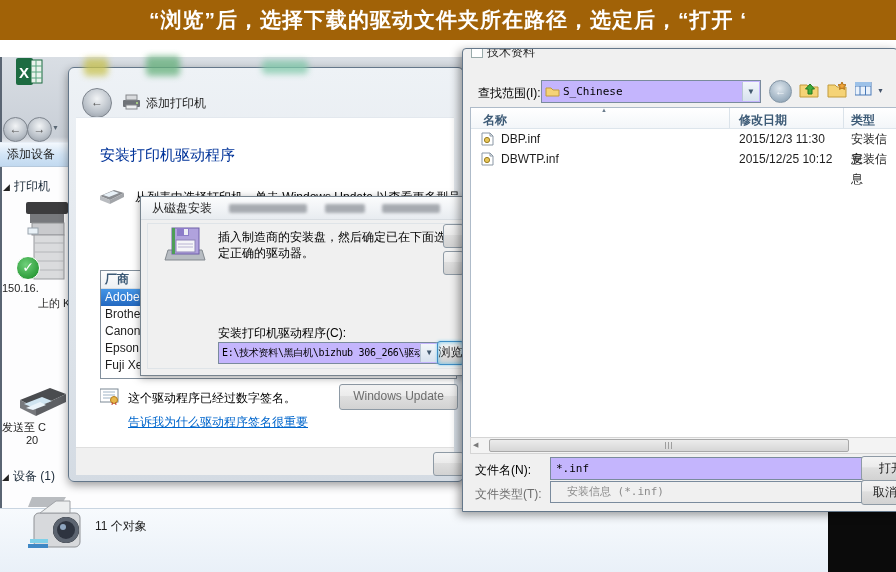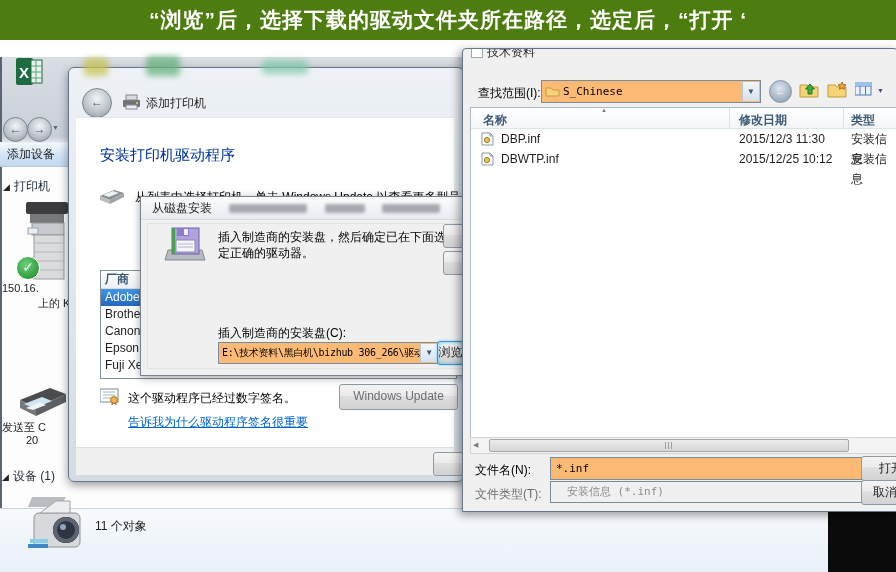--- a/index.html
+++ b/index.html
@@ -1,20 +1,20 @@
 <!DOCTYPE html>
 <html><head>
 <meta charset="utf-8">
 <style>
   html,body{margin:0;padding:0;background:#fff;}
   #screen{position:relative;width:896px;height:572px;overflow:hidden;background:#fff;
     font-family:"Liberation Sans","DejaVu Sans",sans-serif;font-size:12px;color:#000;}
   .abs{position:absolute;}
   
-  .banner{left:0;top:0;width:896px;height:40px;background:#4d7c0f;z-index:6;
+  .banner{left:0;top:0;width:896px;height:40px;background:#a16207;z-index:6;
     display:flex;align-items:center;justify-content:center;}
   .banner span{color:#fff;font-weight:bold;font-size:21px;letter-spacing:1px;}
   
   .bgwin{left:0;top:57px;width:830px;height:515px;z-index:1;
     background:linear-gradient(#d9dee4,#c9cfd7 80px,#fdfdfe 90px,#fdfdfe);border-left:2px solid #5a6573;}
   .navcircle{width:23px;height:23px;border-radius:50%;
     background:radial-gradient(circle at 50% 35%,#f2f4f6,#b9c0c8 60%,#8d949d);
     border:1px solid #7d848d;color:#555;font-size:12px;text-align:center;line-height:22px;}
   .cmdbar{left:0;top:142px;width:92px;height:23px;
     background:linear-gradient(#f3f8fd,#d3e5f6 50%,#c1d9f0);border-top:1px solid #e7eef6;border-bottom:1px solid #b6c9dc;}
@@ -23,21 +23,21 @@
   .grouphdr .tri{font-size:9px;color:#222;margin-right:4px;}
   .smalllabel{font-size:11px;color:#1e1e1e;}
   .statusbar{left:0;top:508px;width:828px;height:64px;
     background:linear-gradient(#f7fafd,#e9f0f8);border-top:1px solid #c9d5e1;z-index:1;}
   .blackcorner{left:828px;top:510px;width:68px;height:62px;background:#0b0b0b;z-index:2;}
   
   .dlg{border:1px solid #64778a;border-radius:6px;
     box-shadow:0 3px 10px rgba(0,0,0,.4);background:linear-gradient(#eef2f6,#d4dbe3);}
   .btn{background:linear-gradient(#f4f4f4,#ebebeb 45%,#dfdfdf 46%,#d2d2d2);
     border:1px solid #8e9aa5;border-radius:3px;font-size:12px;text-align:center;color:#222;}
-  .combo{background:#fdba74;border:1px solid #7a8b9d;font-size:11px;
+  .combo{background:#c4b5fd;border:1px solid #7a8b9d;font-size:11px;
     font-family:"DejaVu Sans Mono","Liberation Mono",monospace;white-space:nowrap;overflow:hidden;}
   .comboarrow{position:absolute;right:1px;top:1px;bottom:1px;width:16px;
     background:linear-gradient(#f2f6fa,#d7e2ee);border-left:1px solid #b8c6d4;
     color:#41586e;font-size:8px;text-align:center;display:flex;align-items:center;justify-content:center;}
   .blur{filter:blur(3px);border-radius:4px;opacity:.75;}
   .redact{display:inline-block;height:9px;background:#a7abb1;border-radius:2px;filter:blur(1.5px);margin-left:14px;vertical-align:middle;}
   .link{color:#0066cc;text-decoration:underline;font-size:12px;}
   .colhdr{color:#3c5a76;font-size:12px;font-weight:bold;}
   .listrow{font-size:12px;color:#1e1e1e;}
   .selrow{background:linear-gradient(#4596e6,#2268c0);color:#fff;}
@@ -191,21 +191,21 @@
       <rect x="13" y="2" width="12" height="8" fill="#8d7cc9"></rect>
         <rect x="20" y="3" width="4" height="6" fill="#efeff5"></rect>
       <rect x="12" y="14" width="19" height="12" fill="#f5f5f8" stroke="#8d84b8"></rect>
       <path d="M14 18h15M14 21h15" stroke="#b9b4d2"></path>
       <rect x="8" y="2" width="3" height="26" fill="#4d9e57"></rect>
     </svg>
   </div>
   <div class="abs" style="left:218px;top:229px;width:232px;font-size:12px;line-height:16px;z-index:3;">插入制造商的安装盘，然后确定已在下面选定正确的驱动器。</div>
   <div class="abs btn" style="left:443px;top:224px;width:19px;height:22px;z-index:3;"></div>
   <div class="abs btn" style="left:443px;top:251px;width:19px;height:22px;z-index:3;"></div>
-  <div class="abs" style="left:218px;top:325px;font-size:12px;z-index:3;">插入制造商的安装盘(C):</div>
+  <div class="abs" style="left:218px;top:325px;font-size:12px;z-index:3;">安装打印机驱动程序(C):</div>
   <div class="abs combo" style="left:218px;top:342px;width:216px;height:20px;z-index:3;line-height:20px;font-size:10px;letter-spacing:-0.3px;padding-left:3px;">
     <span>E:\技术资料\黑白机\bizhub 306_266\驱动程</span>
     <span class="comboarrow">▼</span>
   </div>
   <div class="abs btn" style="left:437px;top:341px;width:25px;height:22px;line-height:21px;overflow:hidden;border:1px solid #3f8ec6;box-shadow:0 0 4px #66c2ea inset,0 0 3px #7ccdef;z-index:3;">浏览</div>
 
   <div class="abs" style="left:462px;top:48px;width:434px;height:462px;background:#f0f0f0;border:1px solid #64778a;border-radius:4px 4px 0 0;box-shadow:-3px 3px 10px rgba(0,0,0,.4);z-index:4;">
 
     <div style="position:absolute;left:8px;top:0;width:120px;height:11px;overflow:hidden;">
       <div style="margin-top:-5px;font-size:12px;color:#2a2a2a;"><span style="display:inline-block;width:10px;height:10px;background:#fff;border:1px solid #9aa;vertical-align:-2px;margin-right:4px;"></span><span>技术资料</span></div>

